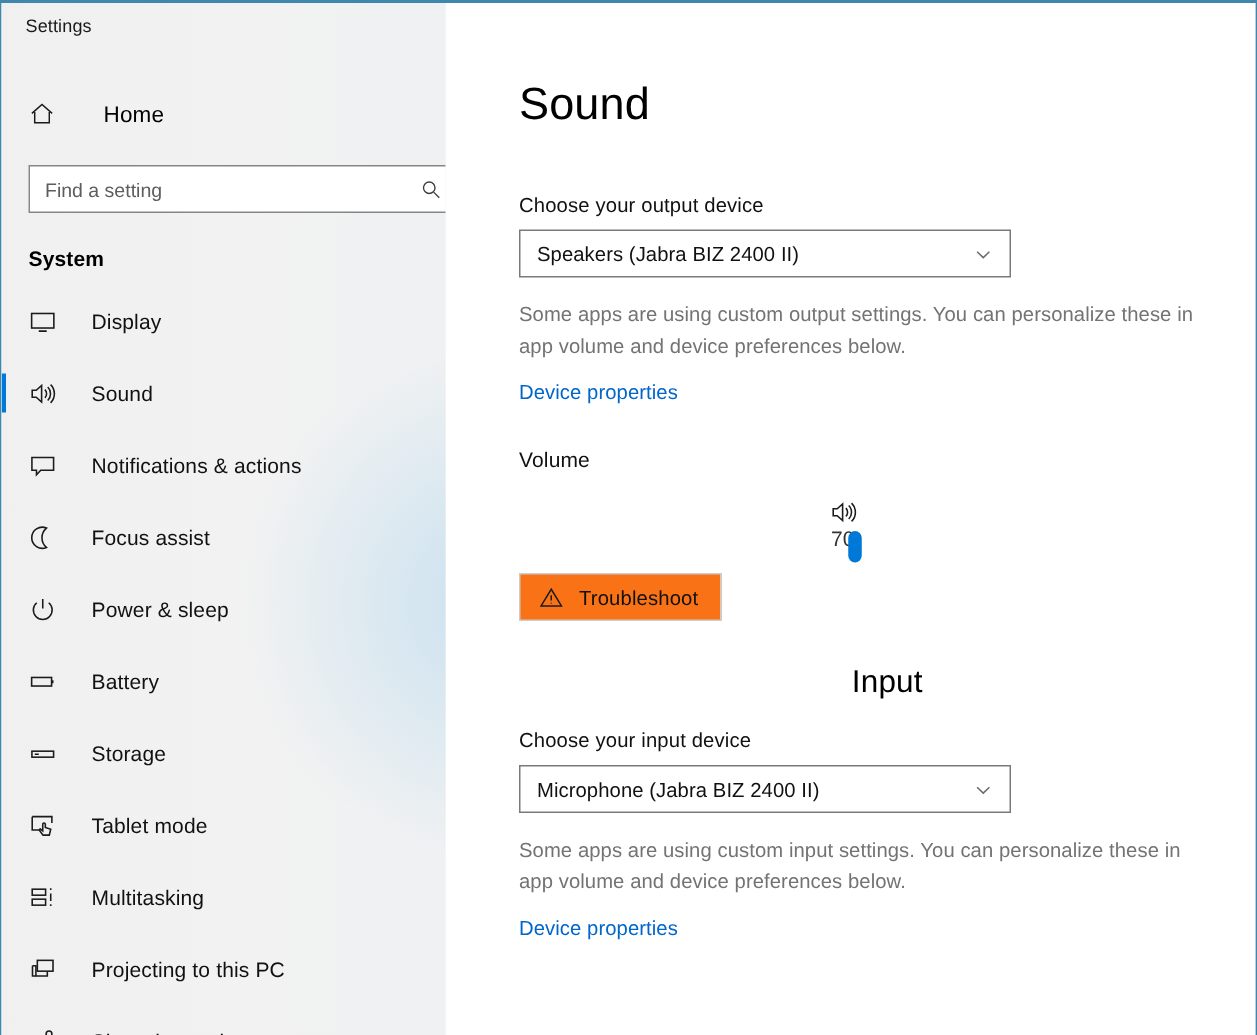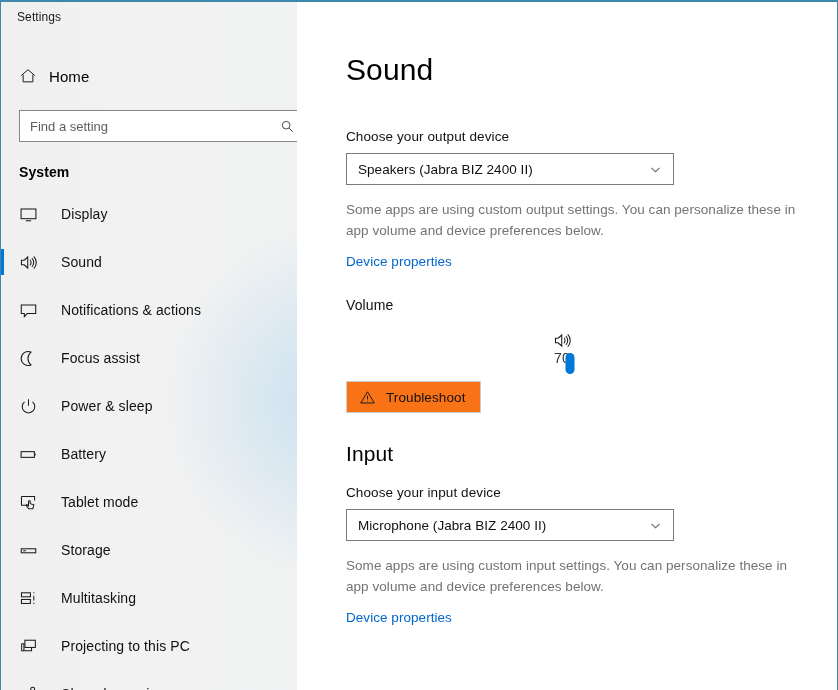--- a/index.html
+++ b/index.html
@@ -53,21 +53,21 @@
     align-items: center;
     height: 40px;
     margin-top: 18px;
     padding-left: 18px;
     cursor: default;
   }
   .home-row .ico { width: 30px; display: flex; align-items: center; }
   .home-row .lbl {
     font-size: 15px;
     color: #000;
-    margin-left: 0;
+    margin-left: 20px;
     letter-spacing: .1px;
   }
 
   .search-wrap {
     margin: 14px 0 0 18px;
     width: 286px;
     height: 32px;
     background: #fff;
     border: 1px solid #868686;
     display: flex;
@@ -256,20 +256,21 @@
     color: #111;
   }
   .btn .wico { width: 20px; display: flex; align-items: center; }
   .btn .blbl { margin-left: 7px; letter-spacing: .1px; }
 
   .big-section {
     margin: 29px 0 0 24px;
     font-size: 21px;
     color: #000;
     letter-spacing: .1px;
+    text-align: center;
   }
 </style>
 </head>
 <body>
 
 <div id="window">
 
   <div id="sidebar">
 
     <div id="titlebar">
@@ -363,37 +364,37 @@
             <path d="M17.0 9.0 V11.0"></path>
           </svg>
         </span>
         <span class="lbl">Battery</span>
       </div>
 
       <div class="nav-item">
 
         <span class="ico">
           <svg width="19" height="19" viewBox="0 0 20 20" fill="none" stroke="#1b1b1b" stroke-width="1.1">
+            <rect x="2.4" y="8.2" width="15.2" height="4.2"></rect>
+            <path d="M4.4 10.3 H7.2"></path>
+          </svg>
+        </span>
+        <span class="lbl">Storage</span>
+      </div>
+
+      <div class="nav-item">
+
+        <span class="ico">
+          <svg width="19" height="19" viewBox="0 0 20 20" fill="none" stroke="#1b1b1b" stroke-width="1.1">
             <path d="M2.6 3.6 H16.4 V8.0"></path>
             <path d="M2.6 3.6 V13.0 H7.6"></path>
             <path d="M10.0 9.0 V13.6 L8.2 12.2 L7.6 13.2 L10.2 16.6 H14.6 L15.6 12.4 L11.8 11.2 V9.0 A0.9 0.9 0 0 0 10.0 9.0 Z"></path>
           </svg>
         </span>
         <span class="lbl">Tablet mode</span>
-      </div>
-
-      <div class="nav-item">
-
-        <span class="ico">
-          <svg width="19" height="19" viewBox="0 0 20 20" fill="none" stroke="#1b1b1b" stroke-width="1.1">
-            <rect x="2.4" y="8.2" width="15.2" height="4.2"></rect>
-            <path d="M4.4 10.3 H7.2"></path>
-          </svg>
-        </span>
-        <span class="lbl">Storage</span>
       </div>
 
       <div class="nav-item">
 
         <span class="ico">
           <svg width="19" height="19" viewBox="0 0 20 20" fill="none" stroke="#1b1b1b" stroke-width="1.1">
             <rect x="2.6" y="4.0" width="9.4" height="4.2"></rect>
             <rect x="2.6" y="11.0" width="9.4" height="4.2"></rect>
             <path d="M15.6 3.4 V4.6"></path>
             <path d="M15.6 7.0 V12.2"></path>

